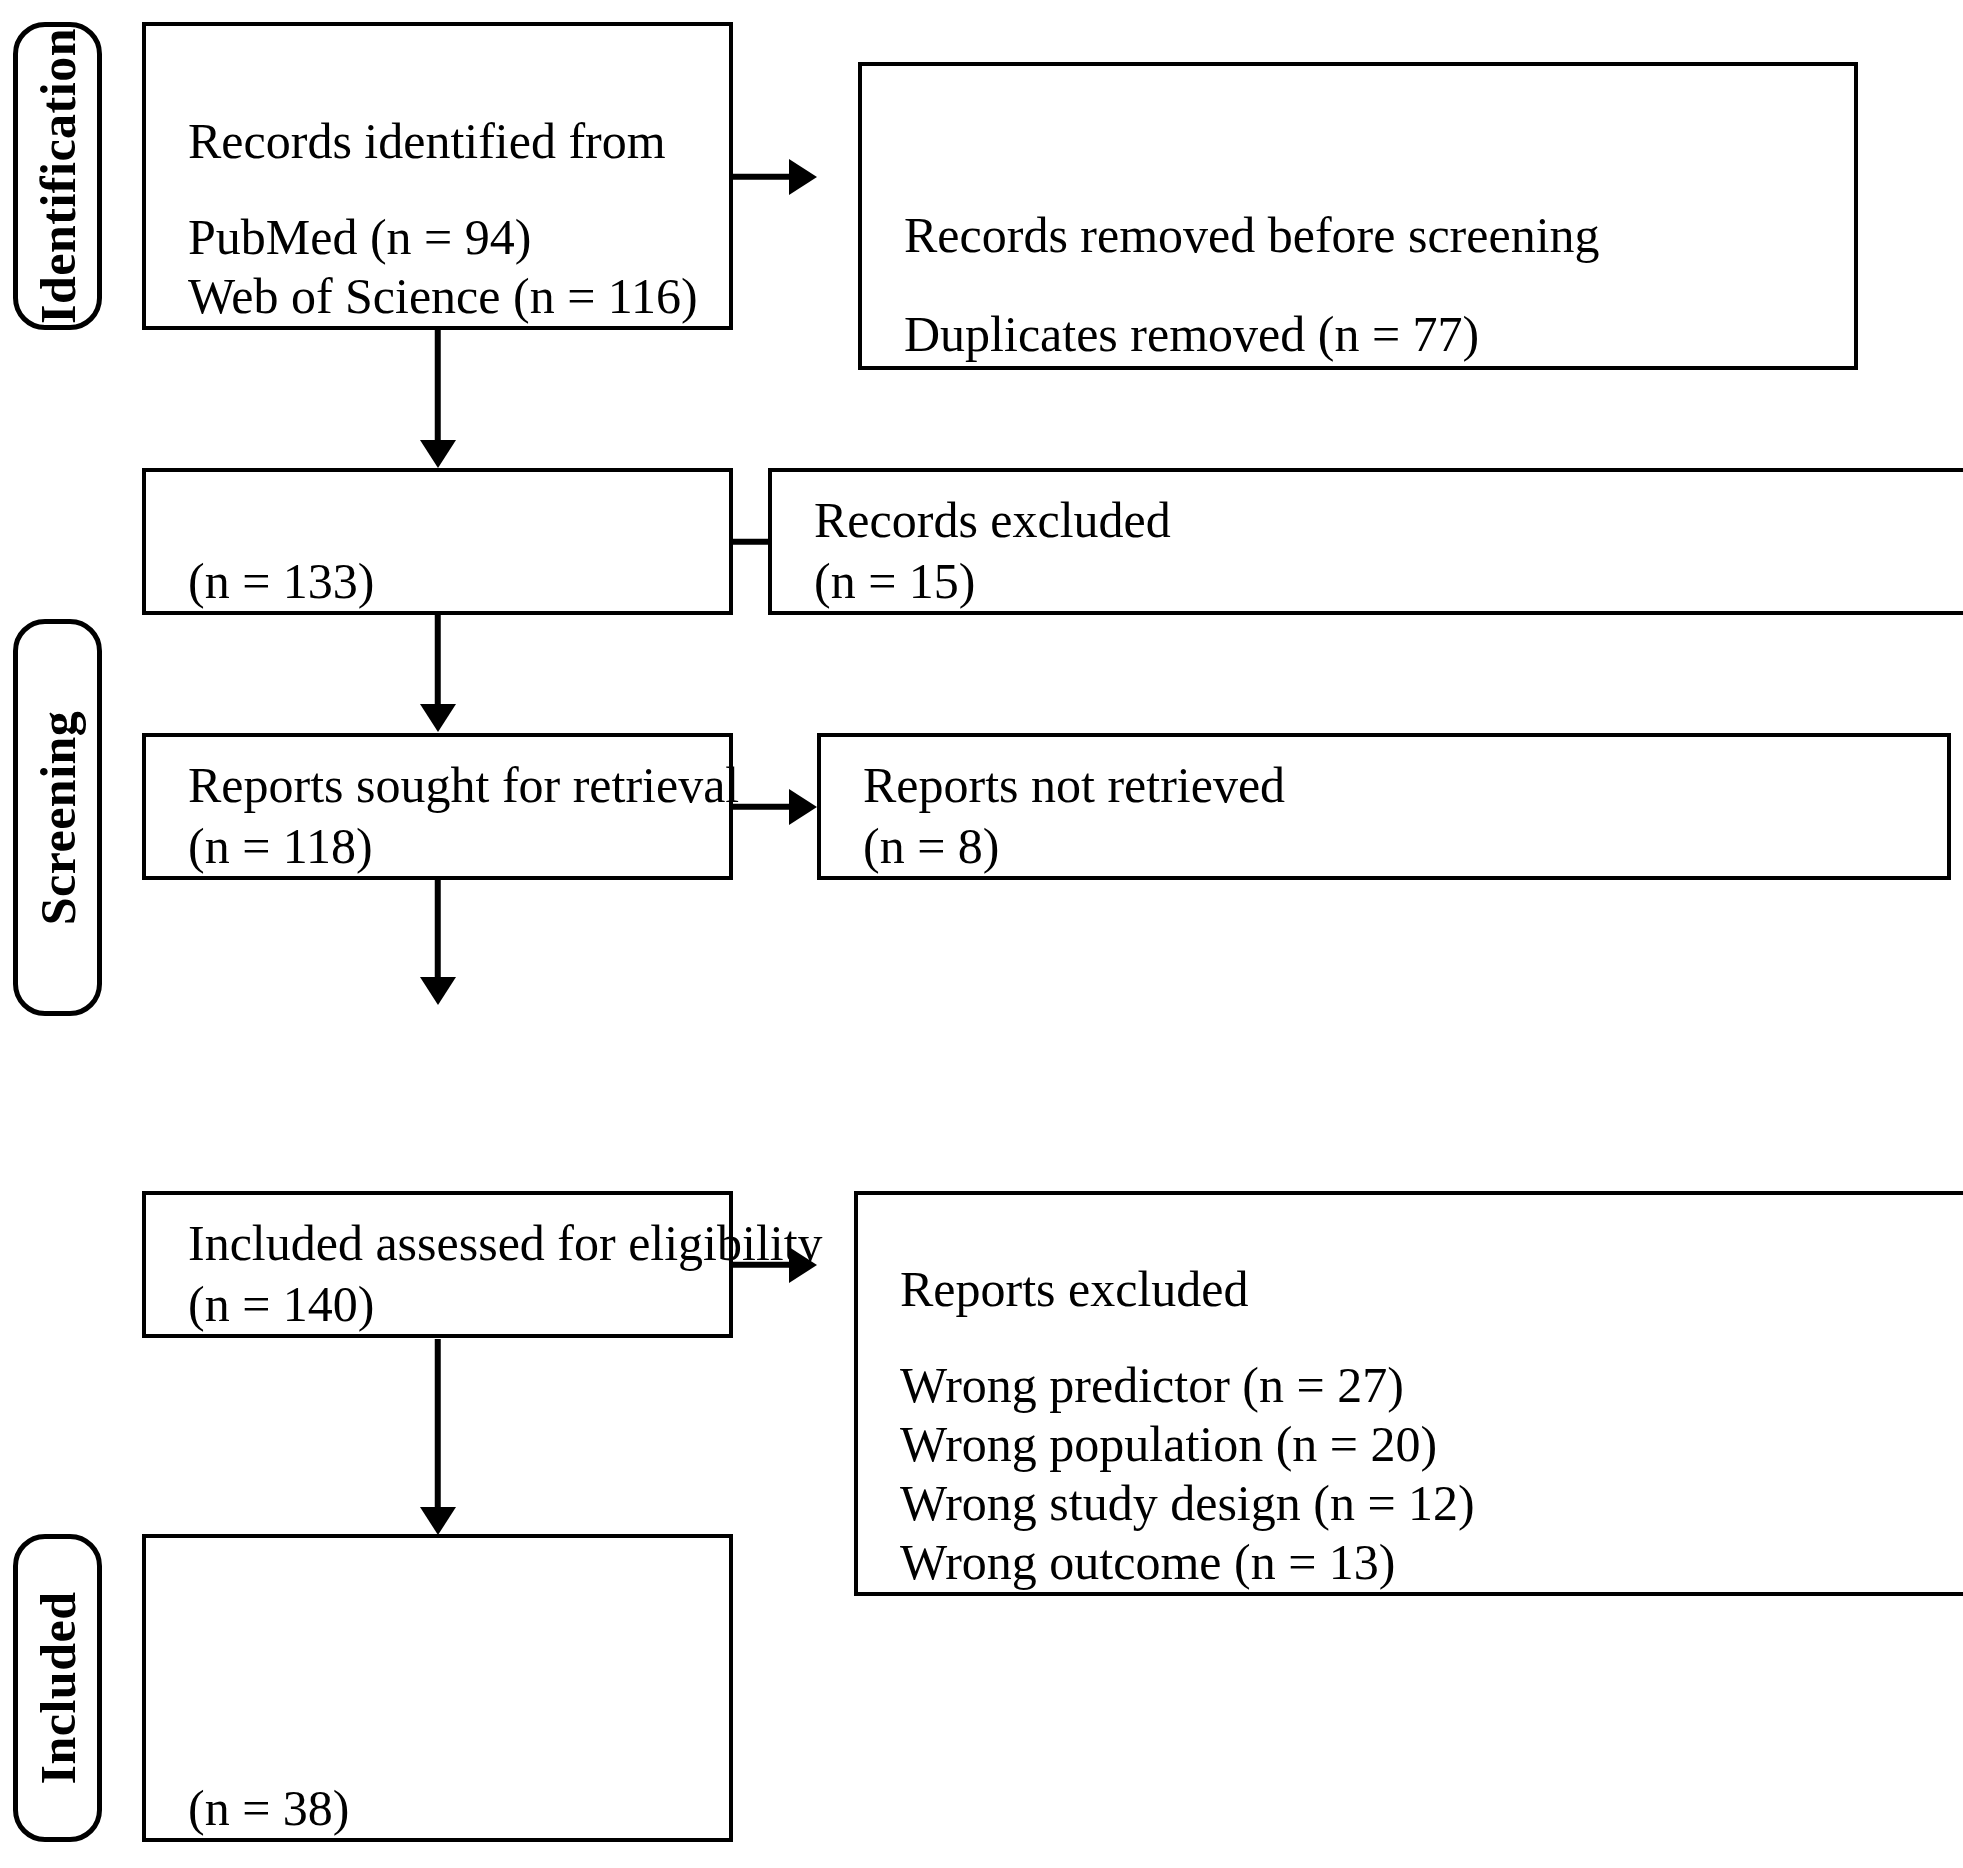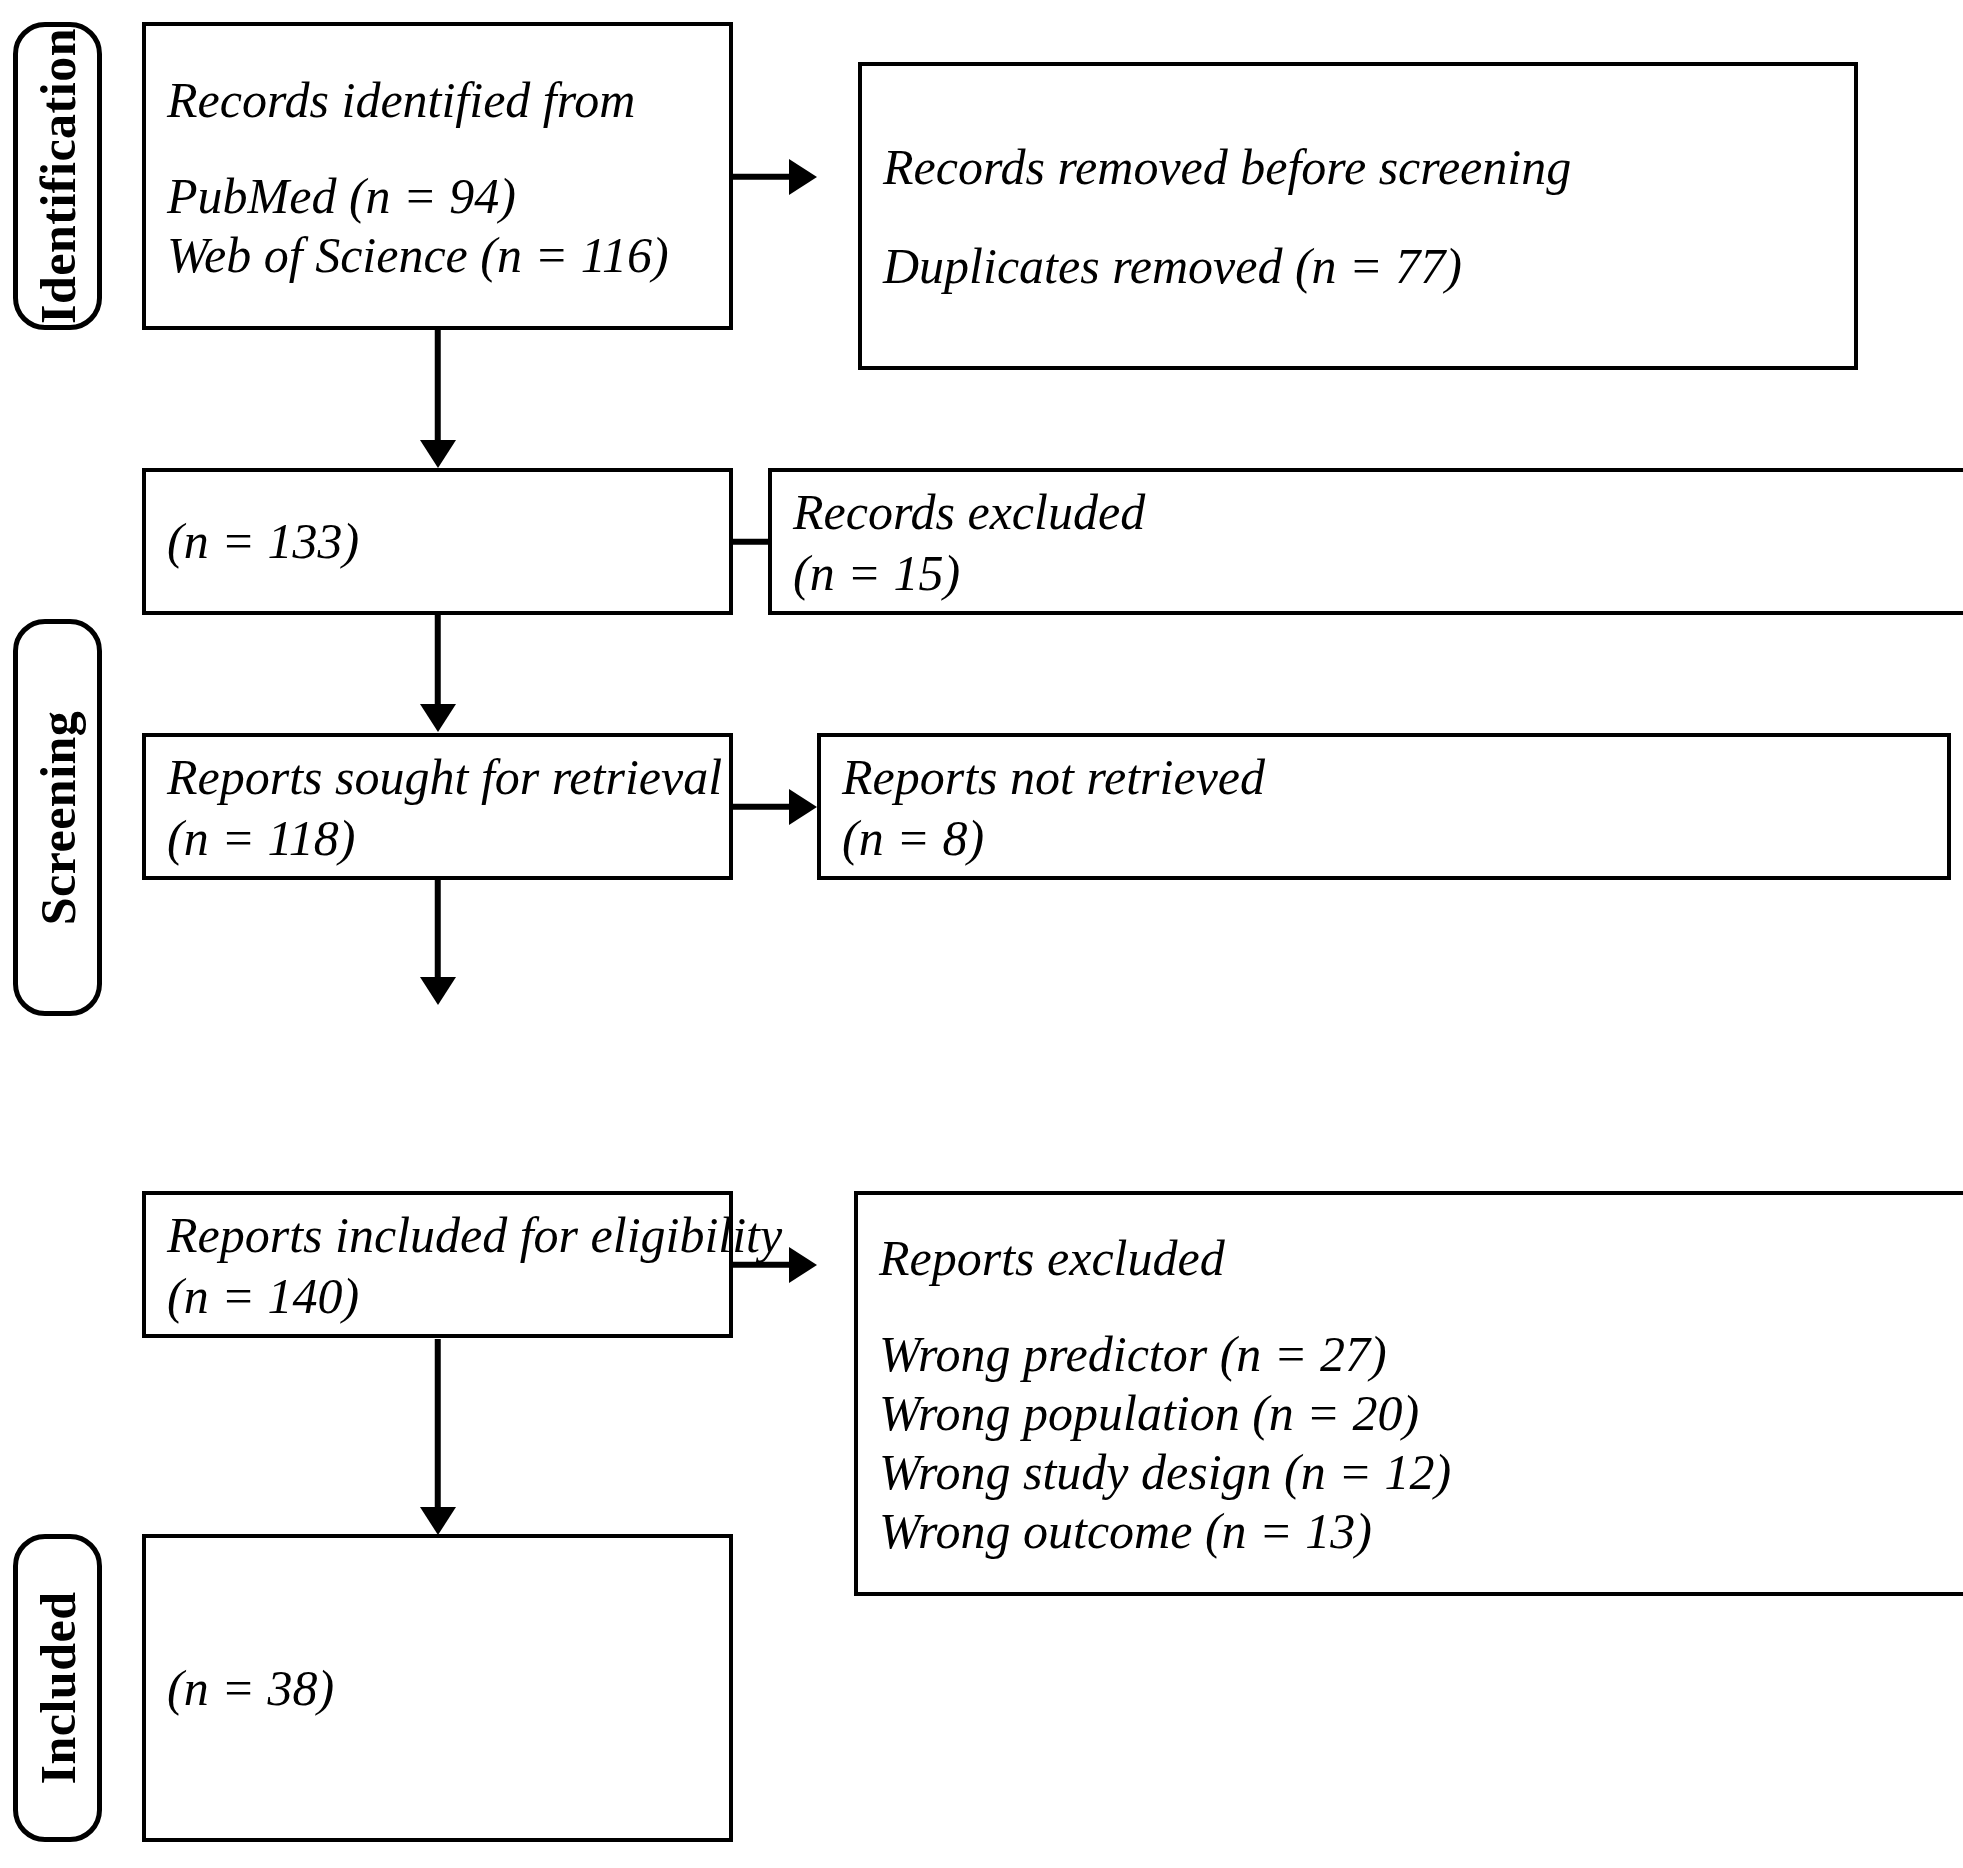--- a/index.html
+++ b/index.html
@@ -40,23 +40,22 @@
   }
 
   
   .box {
     position: absolute;
     border: 4.7px solid #000000;
     background: #ffffff;
     box-sizing: border-box;
     display: flex;
     flex-direction: column;
-    justify-content: center;
-    padding: 0 21px;
-    font-style: italic;
+    justify-content: flex-end;
+    padding: 0 42px;
   }
   .box .line {
     font-size: 50px;
     line-height: 1.28;
     white-space: nowrap;
   }
   .box .spacer {
     height: 35px;
   }
   .box .tight {
@@ -179,21 +178,21 @@
     <div class="line">Reports not retrieved</div>
     <div class="line tight">(n = 8)</div>
   </div>
 
   <div class="arrow-v" style="left:419px; top:880px; width:37px; height:125px;">
     <span class="shaft" style="height:101px;"></span>
     <span class="head"></span>
   </div>
 
   <div class="box" style="left:142px; top:1191px; width:591px; height:147px;">
-    <div class="line">Reports included for eligibility</div>
+    <div class="line">Included assessed for eligibility</div>
     <div class="line tight">(n = 140)</div>
   </div>
 
   <div class="arrow-h" style="left:733px; top:1246px; width:84px; height:37px;">
     <span class="shaft" style="width:60px;"></span>
     <span class="head"></span>
   </div>
 
   <div class="box" style="left:817px; top:1191px; width:1134px; height:405px;margin-left:37px;">
     <div class="line">Reports excluded</div>

